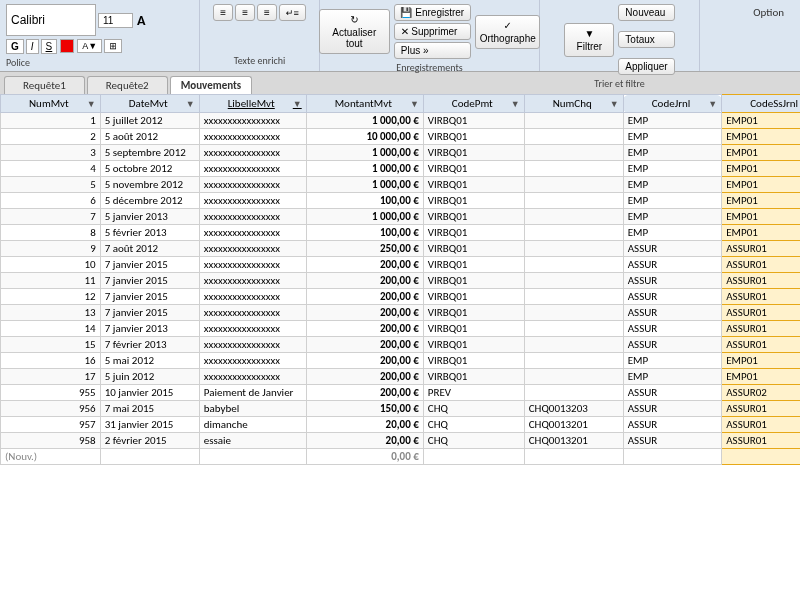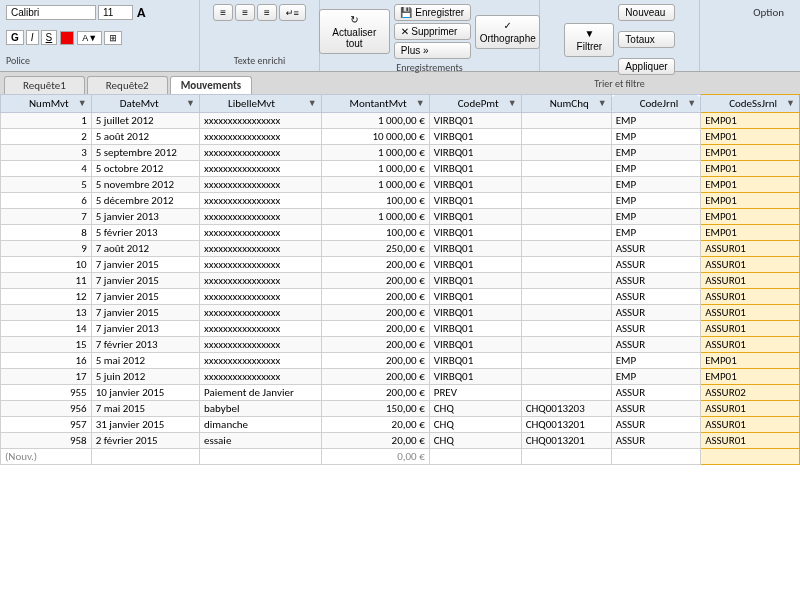--- a/index.html
+++ b/index.html
@@ -5,43 +5,43 @@
     * { margin: 0; padding: 0; box-sizing: border-box; }
     body { font-family: Calibri, Arial, sans-serif; font-size: 11px; background: #f0f0f0; overflow: hidden; width: 800px; height: 600px; }
 
     
     .ribbon { background: #dce6f1; border-bottom: 1px solid #aaa; height: 72px; display: flex; align-items: stretch; }
     .ribbon-section { display: flex; flex-direction: column; align-items: center; justify-content: space-between; padding: 4px 6px; border-right: 1px solid #c0c8d8; }
     .ribbon-label { font-size: 10px; color: #444; margin-top: 2px; }
     .ribbon-btn { background: linear-gradient(to bottom, #fff 0%, #e8e8e8 100%); border: 1px solid #aaa; border-radius: 3px; padding: 2px 6px; font-size: 10px; cursor: pointer; display: flex; align-items: center; gap: 2px; }
     .ribbon-big-btn { background: linear-gradient(to bottom, #fff 0%, #e8e8e8 100%); border: 1px solid #aaa; border-radius: 3px; padding: 4px 8px; font-size: 10px; cursor: pointer; display: flex; flex-direction: column; align-items: center; gap: 2px; min-width: 50px; }
     .font-row { display: flex; align-items: center; gap: 2px; width: 100%; }
-    .font-name { background: white; border: 1px solid #aaa; padding: 1px 4px; font-size: 10px; width: 90px; }
+    .font-name { background: white; border: 1px solid #aaa; padding: 8px 4px; font-size: 12px; width: 90px; }
     .font-size { background: white; border: 1px solid #aaa; padding: 1px 4px; font-size: 10px; width: 35px; }
     .format-btn { border: 1px solid #aaa; background: #fff; padding: 1px 4px; cursor: pointer; font-size: 10px; }
     .format-b { font-weight: bold; }
     .format-i { font-style: italic; }
     .format-u { text-decoration: underline; }
 
     
     .tabs-bar { background: #d9d9d9; display: flex; align-items: flex-end; height: 22px; padding-left: 4px; border-bottom: none; }
     .tab { padding: 2px 18px; font-size: 11px; cursor: pointer; border: 1px solid #aaa; border-bottom: none; border-radius: 3px 3px 0 0; background: #e8e8e8; margin-right: 2px; color: #333; }
 
     
     .table-container { overflow: auto; background: white; height: calc(600px - 72px - 22px); }
     table { border-collapse: collapse; width: 100%; font-size: 11px; font-family: Calibri, Arial, sans-serif; }
     thead tr { background: #dce6f1; }
     thead th { border: 1px solid #c0c8d8; padding: 2px 4px; font-weight: normal; font-size: 11px; white-space: nowrap; position: sticky; top: 0; background: #dce6f1; z-index: 1; cursor: pointer; }
-    thead th .col-header { display: flex; justify-content: space-between; gap: 9px; padding-left: 24px; }
+    thead th .col-header { display: flex; align-items: center; justify-content: space-between; gap: 18px; padding-left: 24px; }
     thead th .dropdown-arrow { font-size: 9px; color: #555; }
     tbody tr { background: white; }
     tbody tr:nth-child(odd) { background: #f9f9f9; }
     tbody td { border: 1px solid #d0d0d0; padding: 1px 4px; white-space: nowrap; }
     tbody td.num { text-align: right; }
-    tbody td.right { text-align: right; }
+    tbody td.right { text-align: right; font-weight: bold; }
     .new-row td { color: #888; }
 
     
     .col-highlight { background: #fff2cc !important; border: 1px solid #e6a817 !important; }
     thead .col-highlight { background: #dce6f1 !important; border: 1px solid #e6a817 !important; }
 
     
     .tab-mouvements { background: white; border: 1px solid #aaa; border-bottom: none; font-weight: bold; color: #333; padding: 2px 10px; border-radius: 3px 3px 0 0; margin-right: 2px; cursor: pointer; font-size: 11px; }
   </style>
 </head>
@@ -136,21 +136,21 @@
             <span>NumMvt</span>
             <span class="dropdown-arrow">▼</span>
           </div>
         </th>
         <th style="width:115px;">
           <div class="col-header">
             <span>DateMvt</span>
             <span class="dropdown-arrow">▼</span>
           </div>
         </th>
-        <th style="width:130px;">
+        <th style="width:130px;text-decoration:underline;">
           <div class="col-header">
             <span>LibelleMvt</span>
             <span class="dropdown-arrow">▼</span>
           </div>
         </th>
         <th style="width:90px;">
           <div class="col-header">
             <span>MontantMvt</span>
             <span class="dropdown-arrow">▼</span>
           </div>

